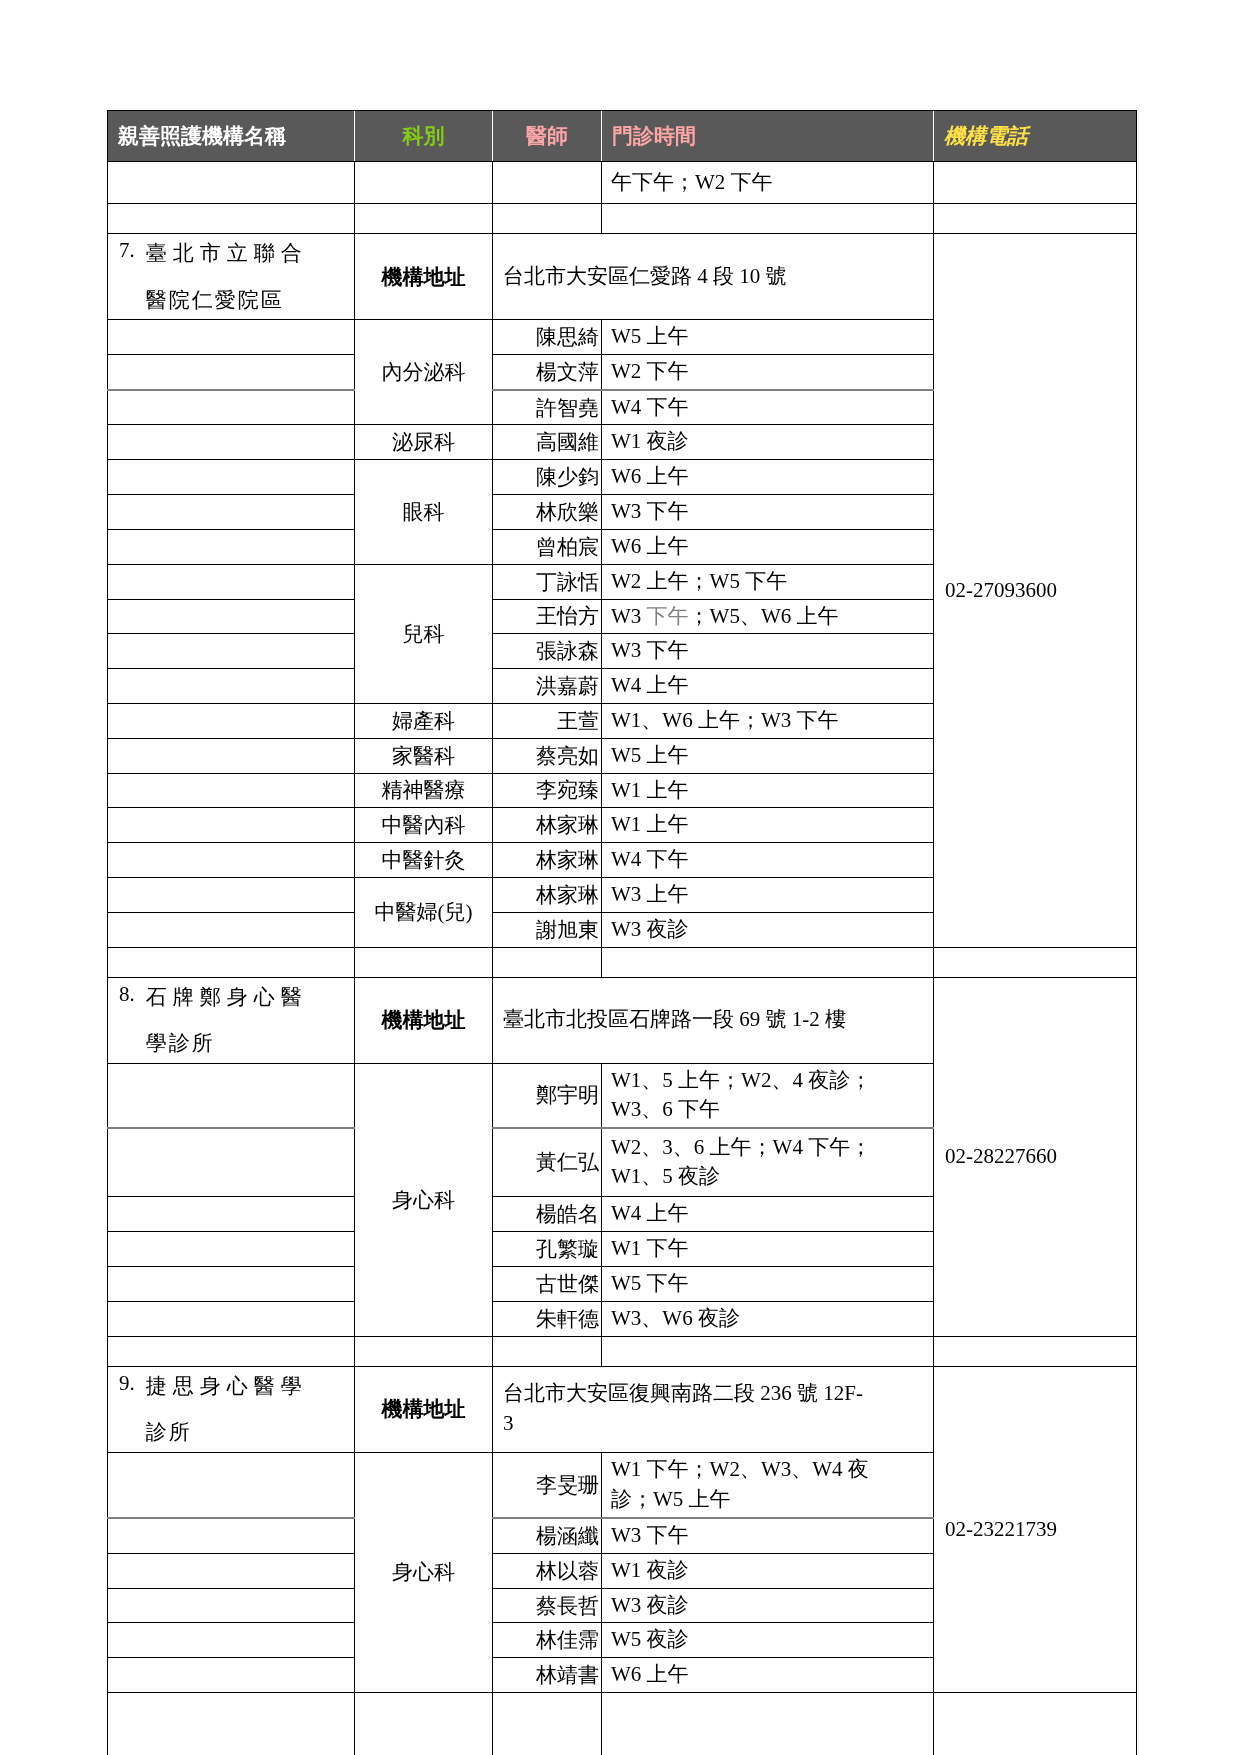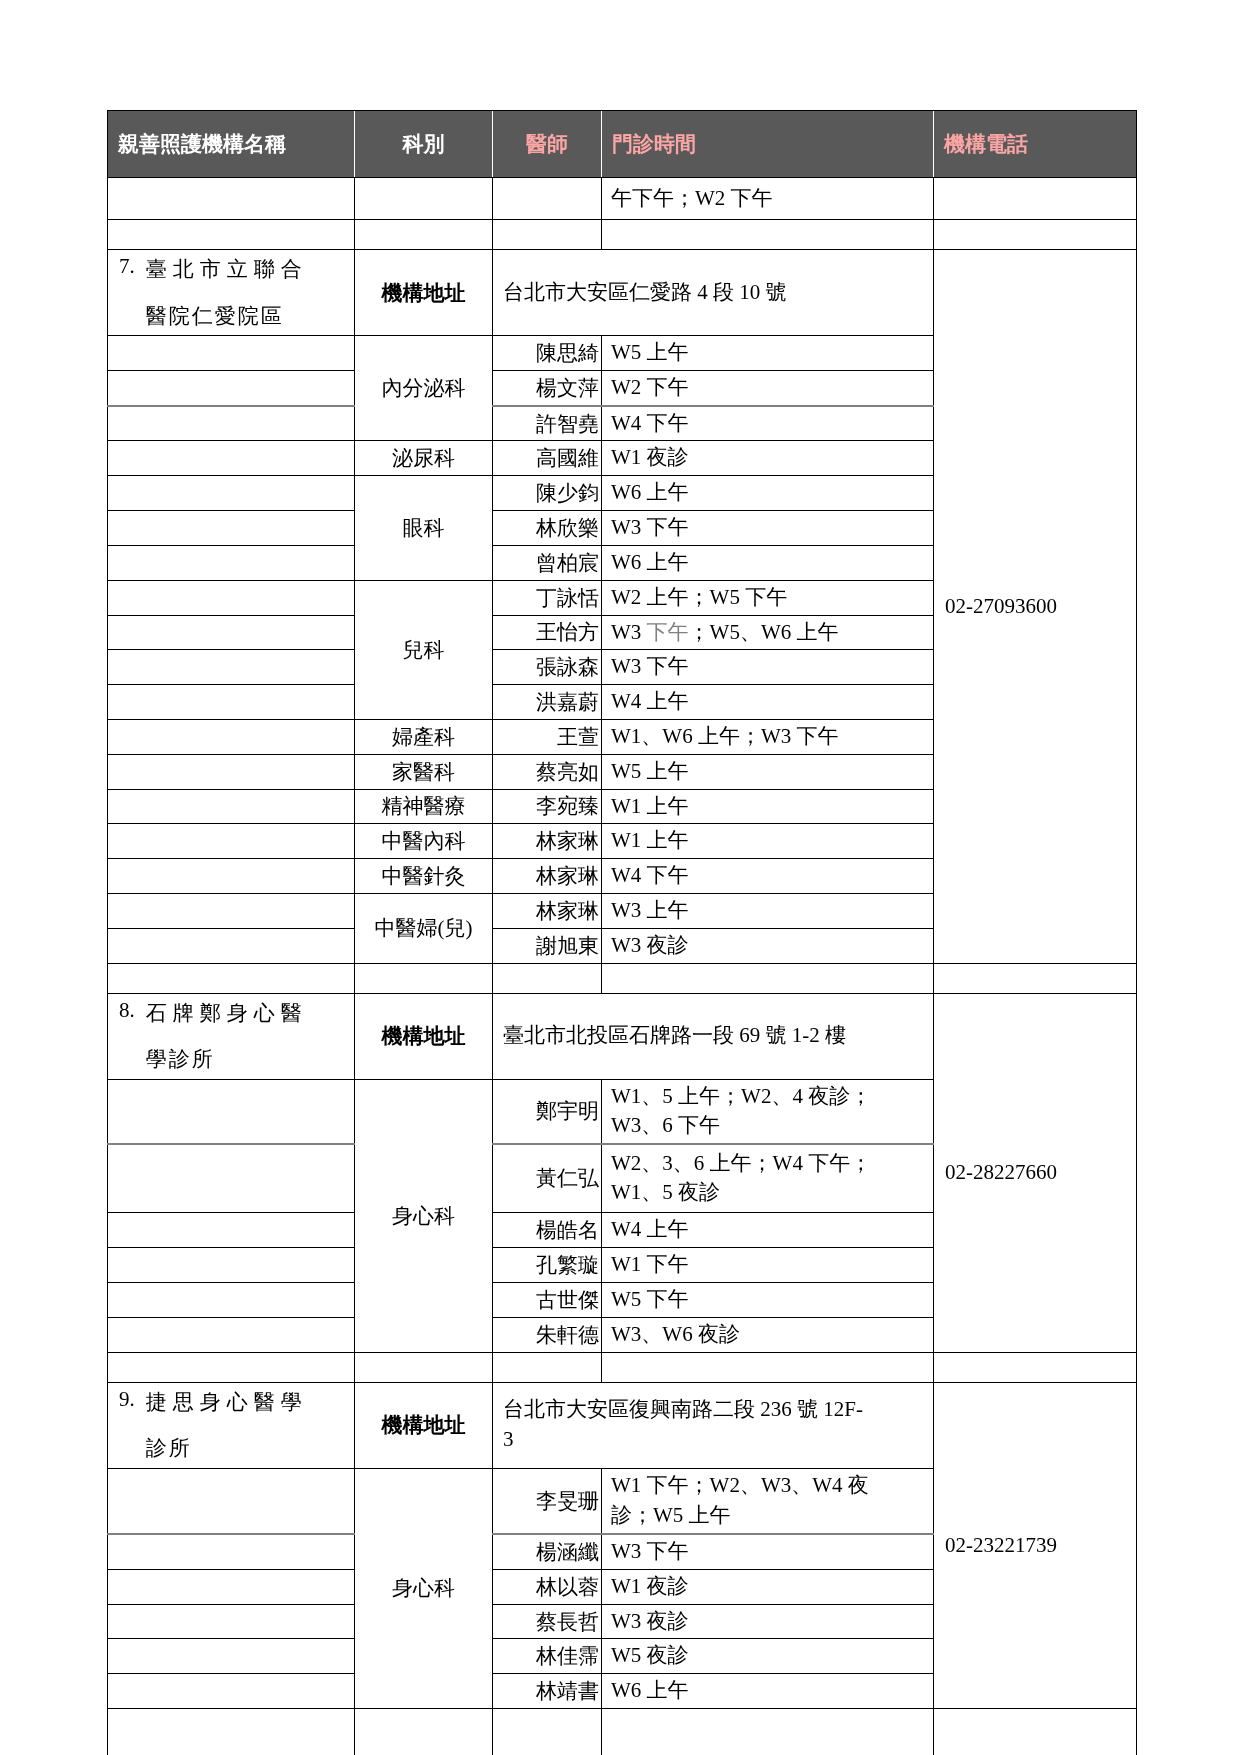--- a/index.html
+++ b/index.html
@@ -8,21 +8,21 @@
     width:1241px; height:1755px; background:#ffffff; position:relative;
     font-family:"Liberation Serif","DejaVu Serif",serif; color:#000;
   }
   table.care {
     position:absolute; left:107px; top:110px; width:1029px;
     border-collapse:collapse; table-layout:fixed;
     border:1.5px solid #000;
   }
   td, th { border:1px solid #000; font-size:21px; vertical-align:middle; padding:2px 8px; overflow:hidden; }
   thead th {
-    font-weight:bold; padding:19px 10px;
+    font-weight:bold; padding:11px 10px;
     border-left-color:transparent; border-right-color:transparent;
     border-bottom:1.5px solid #000; border-top:1.5px solid #000;
   }
   thead th:first-child { border-left-color:#000; }
   thead th:last-child  { border-right-color:#000; }
   .al { text-align:left; }
   .ac { text-align:center; }
   .time-cell { text-align:left; padding:2px 9px; line-height:1.42; }
   .phone-cell { text-align:left; padding:2px 11px; }
   .addr-label { font-weight:bold; text-align:center; padding:2px 4px; }
@@ -48,24 +48,24 @@
   <colgroup>
     <col style="width:247px">
     <col style="width:138px">
     <col style="width:109px">
     <col style="width:332px">
     <col style="width:203px">
   </colgroup>
   <thead>
       <tr style="height: 34px;">
         <th class="al" style="background: rgb(89, 89, 89); color: rgb(255, 255, 255);">親善照護機構名稱</th>
-        <th class="ac" style="background: rgb(89, 89, 89); color: #ffffff;">科別</th>
+        <th class="ac" style="background: rgb(89, 89, 89); color: #84cc16;">科別</th>
         <th class="ac" style="background: rgb(89, 89, 89); color: #fca5a5;">醫師</th>
         <th class="al" style="background: rgb(89, 89, 89); color: #fca5a5;">門診時間</th>
-        <th class="al" style="background: rgb(89, 89, 89); color: #fca5a5;">機構電話</th>
+        <th class="al" style="background: rgb(89, 89, 89); color: #fde047; font-style: italic;">機構電話</th>
       </tr>
     </thead>
   <tbody>
       <tr class="cont-row" style="height: 42px;">
         <td></td>
         <td></td>
         <td></td>
         <td class="time-cell">午下午；W2 下午</td>
         <td></td>
       </tr>

